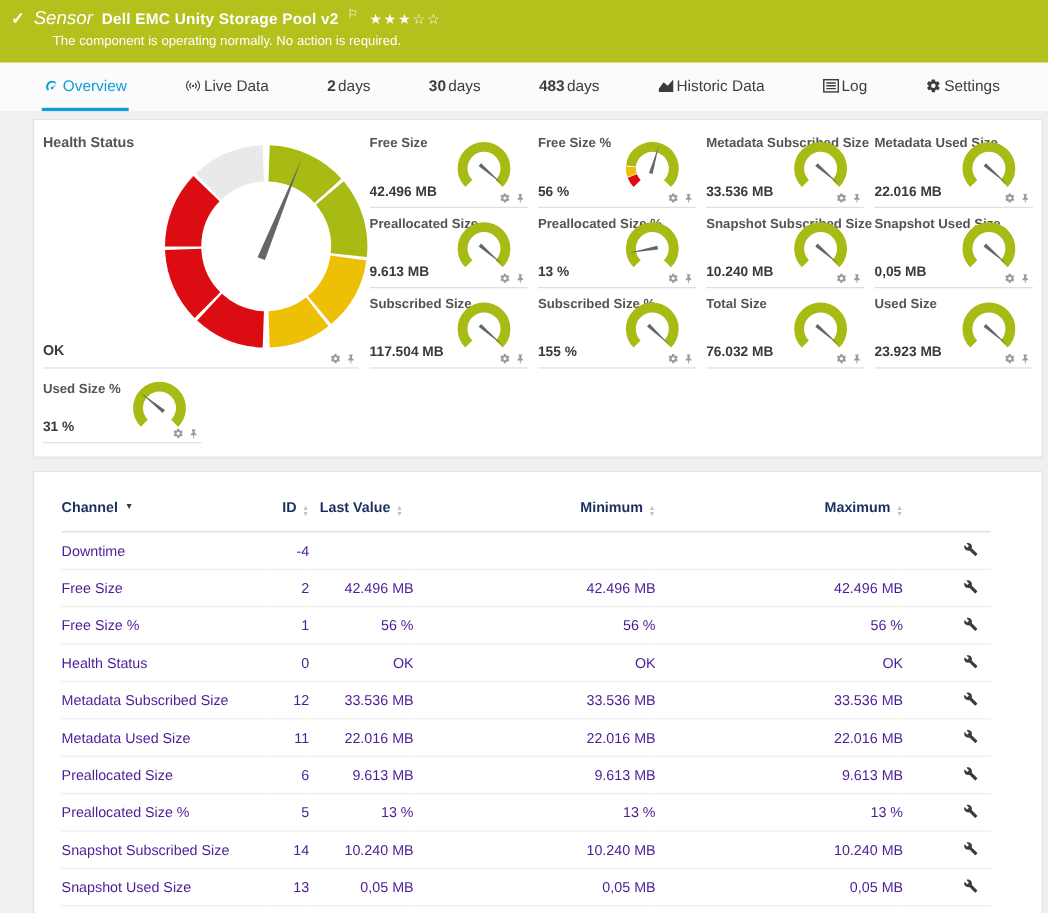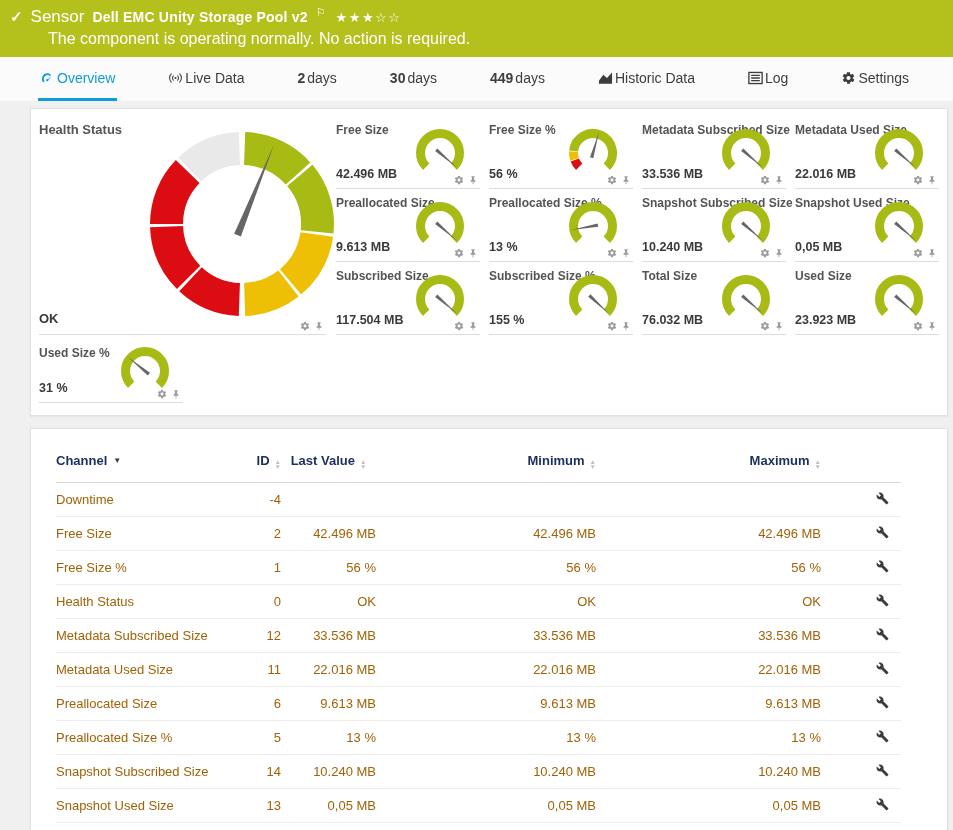--- a/index.html
+++ b/index.html
@@ -6,25 +6,25 @@
   body{
     width:953px;height:830px;overflow:hidden;
     font-family:"Liberation Sans",sans-serif;
     background:#f0f0f1;
     -webkit-font-smoothing:antialiased;
   }
   
   .banner{height:57px;background:#b4c11d;color:#fff;padding:7px 0 0 10px;box-sizing:border-box}
   .banner-line1{display:flex;align-items:baseline;gap:8px;white-space:nowrap}
   .check{font-size:15px;font-weight:700}
-  .kind{font-size:17px}
+  .kind{font-style:italic;font-size:17px}
   .b-title{font-size:14px;font-weight:700;letter-spacing:.2px}
   .flag{font-size:11px;position:relative;top:-6px;cursor:pointer}
   .stars{font-size:13px;letter-spacing:1.5px;margin-left:2px;cursor:pointer}
-  .banner-msg{margin:3px 0 0 38px;font-size:16px}
+  .banner-msg{margin:3px 0 0 38px;font-size:12px}
   
   .tabbar{height:44px;background:#fbfbfb;display:flex;justify-content:space-between;
           align-items:stretch;padding:0 42px 0 38px;font-size:14px;color:#3d3d3d}
   .tab{display:flex;align-items:center;gap:2px;border-bottom:3px solid transparent;
        box-sizing:border-box;cursor:pointer;padding:0 2px}
   .tab.active{color:#0d9ddb;border-bottom-color:#0d9ddb}
   .tab-num{font-weight:700}
   .tab-icon{display:inline-flex;align-items:center}
   .tab-icon svg{width:15px;height:14px}
   
@@ -51,21 +51,21 @@
   .row2-wrap .dial{top:6px;right:10px}
   
   .table-panel{margin-top:12px;padding:24px 0 0 25px;height:420px;overflow:hidden}
   table.channels{border-collapse:collapse;table-layout:fixed}
   th{vertical-align:top;color:#1b2f5e;font-size:13px;font-weight:700;
      padding:0 0 13px 0;line-height:16px;text-align:right;cursor:pointer}
   th.c0{text-align:left}
   th.c2{text-align:center}
   thead tr{border-bottom:1px solid #d6d6d6}
   tbody tr{border-bottom:1px solid #ececec}
-  td{height:33px;padding:0;font-size:13px;color:#a16207;text-align:right;white-space:nowrap}
+  td{height:33px;padding:0;font-size:13px;color:#4c1d95;text-align:right;white-space:nowrap}
   td.c0{text-align:left}
   td.c5{text-align:right;padding-right:12px}
   .sort-active{font-size:8px;color:#3a3a3a;margin-left:6px;vertical-align:2px}
   .sort-both{display:inline-flex;flex-direction:column;margin-left:5px;color:#c2c2c2;
              font-size:6.5px;line-height:5px;vertical-align:1px}
   .wrench{color:#3c3c3c;display:inline-flex;cursor:pointer}
   .wrench svg{width:13px;height:13px}
 </style>
 </head>
 <body>
@@ -105,21 +105,21 @@
       </div>
       <div class="tab">
         <span class="tab-num">2</span>
         <span>days</span>
       </div>
       <div class="tab">
         <span class="tab-num">30</span>
         <span>days</span>
       </div>
       <div class="tab">
-        <span class="tab-num">449</span>
+        <span class="tab-num">483</span>
         <span>days</span>
       </div>
       <div class="tab">
         <span class="tab-icon">
           <svg viewBox="0 0 16 14" fill="currentColor">
             <path d="M1 13V9.8L5.6 3.6l4 3.4L15 1v12z"></path>
           </svg>
         </span>
         <span>Historic Data</span>
       </div>

